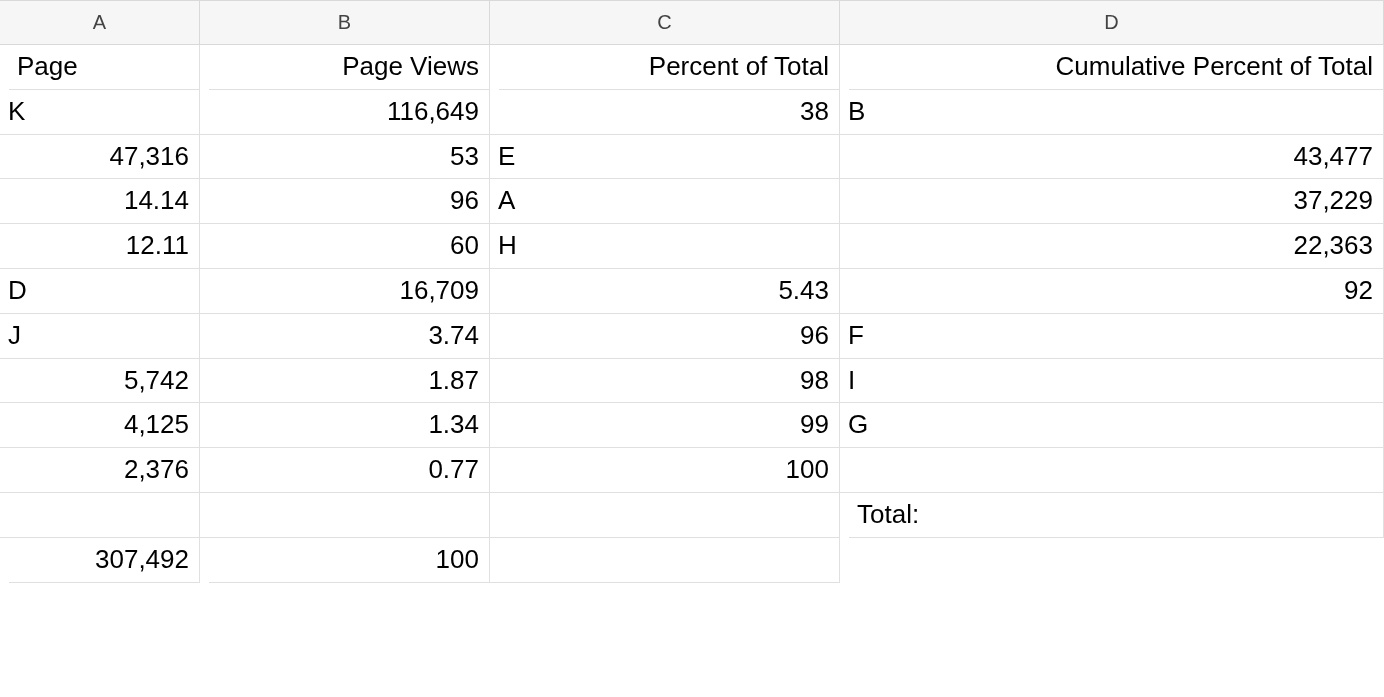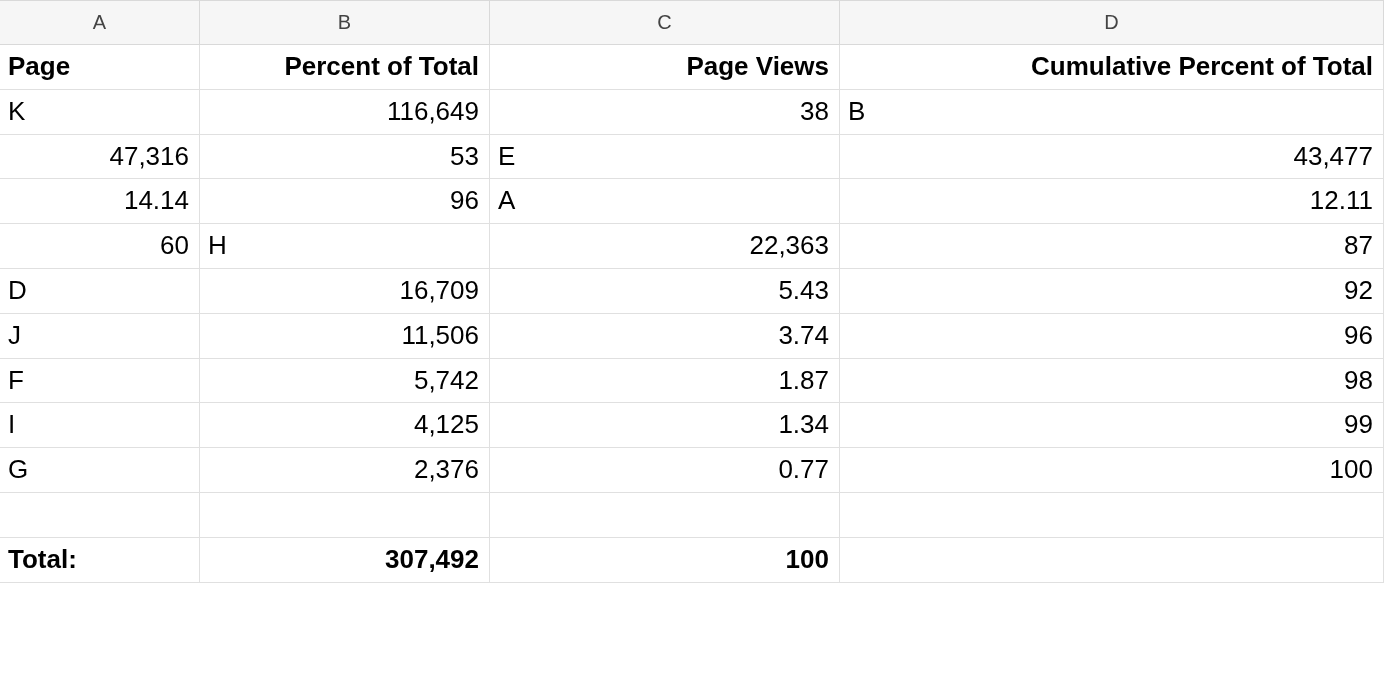--- a/index.html
+++ b/index.html
@@ -29,65 +29,64 @@
   .cell {
     border-right: 1px solid #e0e0e0;
     border-bottom: 1px solid #e0e0e0;
     padding: 5px 10px 5px 8px;
     line-height: 1.3;
     white-space: nowrap;
     overflow: hidden;
   }
   .left { text-align: left; }
   .right { text-align: right; }
-  .bold { font-weight: 700; }
+  .bold { font-weight: 400; margin-left: 9px; }
 </style>
 </head>
 <body>
 
 <div class="sheet">
 
   <div class="colhdr">A</div>
   <div class="colhdr">B</div>
   <div class="colhdr">C</div>
   <div class="colhdr">D</div>
 
   <div class="cell left bold">Page</div>
+  <div class="cell right bold">Page Views</div>
   <div class="cell right bold">Percent of Total</div>
-  <div class="cell right bold">Page Views</div>
   <div class="cell right bold">Cumulative Percent of Total</div>
 
   <div class="cell left">K</div>
   <div class="cell right">116,649</div>
   <div class="cell right">38</div>
 
   <div class="cell left">B</div>
   <div class="cell right">47,316</div>
   <div class="cell right">53</div>
 
   <div class="cell left">E</div>
   <div class="cell right">43,477</div>
   <div class="cell right">14.14</div>
   <div class="cell right">96</div>
 
   <div class="cell left">A</div>
+  <div class="cell right">37,229</div>
   <div class="cell right">12.11</div>
   <div class="cell right">60</div>
 
   <div class="cell left">H</div>
   <div class="cell right">22,363</div>
-  <div class="cell right">87</div>
 
   <div class="cell left">D</div>
   <div class="cell right">16,709</div>
   <div class="cell right">5.43</div>
   <div class="cell right">92</div>
 
   <div class="cell left">J</div>
-  <div class="cell right">11,506</div>
   <div class="cell right">3.74</div>
   <div class="cell right">96</div>
 
   <div class="cell left">F</div>
   <div class="cell right">5,742</div>
   <div class="cell right">1.87</div>
   <div class="cell right">98</div>
 
   <div class="cell left">I</div>
   <div class="cell right">4,125</div>

